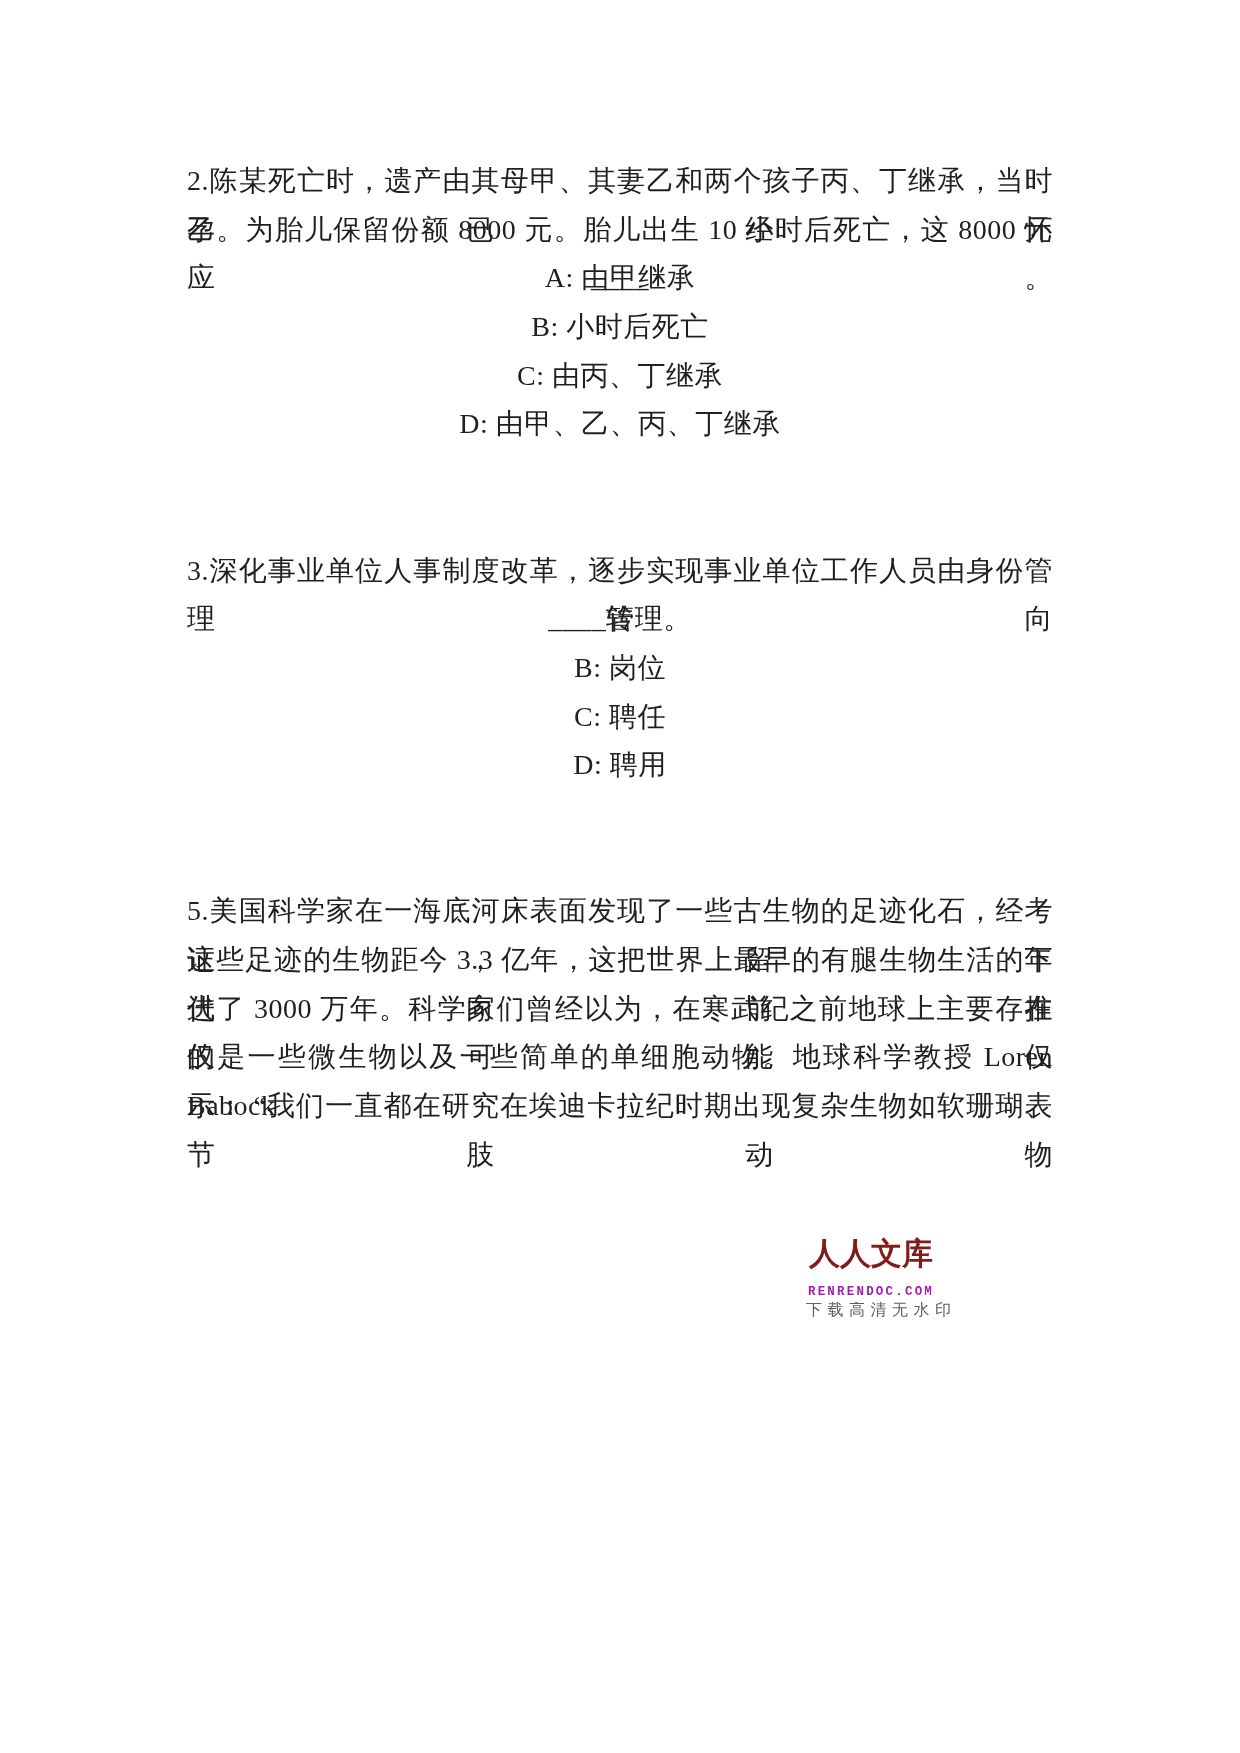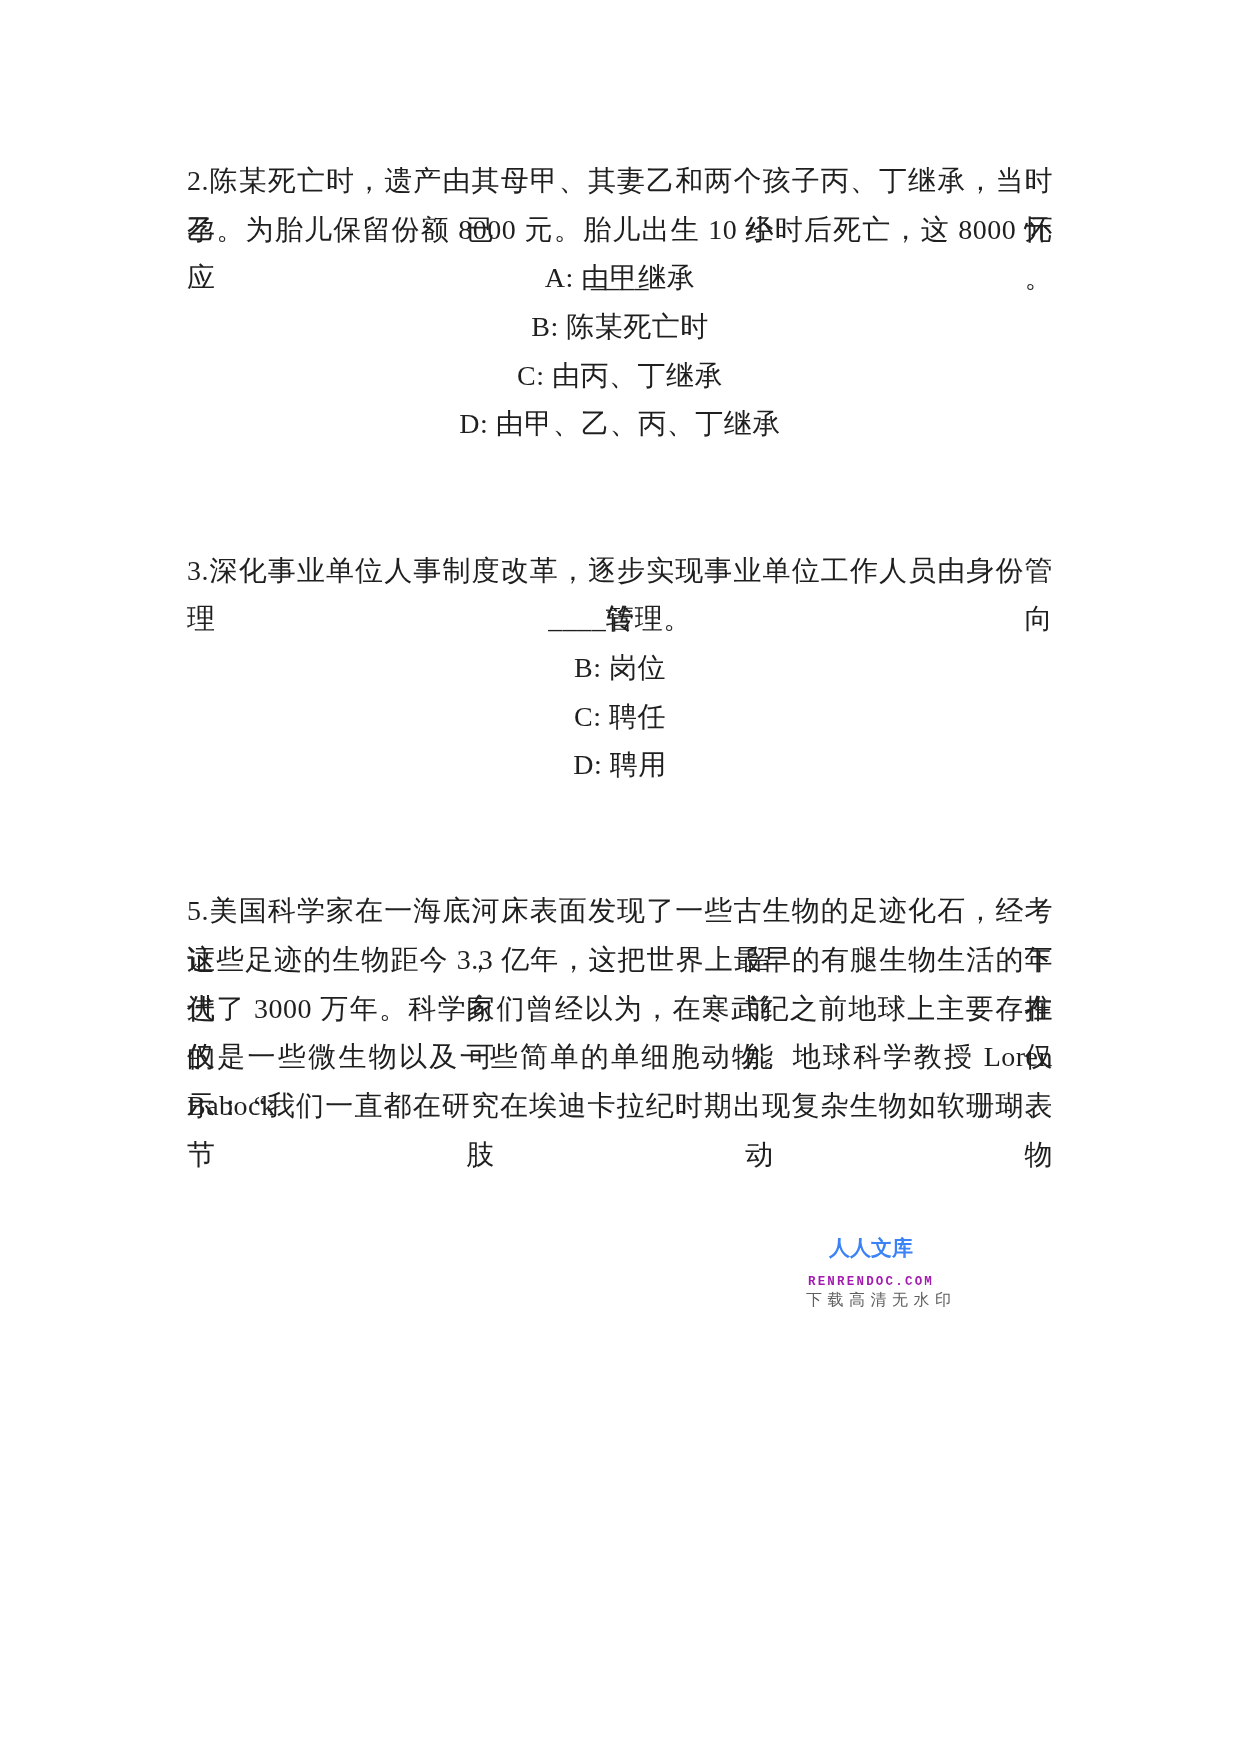--- a/index.html
+++ b/index.html
@@ -40,24 +40,24 @@
   }
   .watermark {
     position: absolute;
     left: 806px;
     top: 1238px;
     width: 130px;
     text-align: center;
     line-height: 1;
   }
   .wm-title {
-    font-family: Liberation Serif, serif;
-    font-size: 21px;
+    font-family: Liberation Sans, sans-serif;
+    font-size: 31px;
     font-weight: bold;
-    color: #3b82f6;
+    color: #7f1d1d;
     letter-spacing: 0px;
     white-space: nowrap;
   }
   .wm-domain {
     margin-top: 17px;
     font-family: Liberation Mono, monospace;
     font-size: 12.5px;
     font-weight: bold;
     color: #a21caf;
     letter-spacing: 2.2px;
@@ -76,21 +76,21 @@
 <body>
 
 <div class="doc">
 
   <div class="content">
 
     <section class="qblock">
       <p class="line stretch">2.陈某死亡时，遗产由其母甲、其妻乙和两个孩子丙、丁继承，当时乙已经怀</p>
       <p class="line stretch">孕。为胎儿保留份额 8000 元。胎儿出生 10 小时后死亡，这 8000 元应____。</p>
       <p class="line">A: 由甲继承</p>
-      <p class="line">B: 陈某死亡时</p>
+      <p class="line">B: 小时后死亡</p>
       <p class="line">C: 由丙、丁继承</p>
       <p class="line">D: 由甲、乙、丙、丁继承</p>
     </section>
 
     <section class="qblock">
       <p class="line stretch">3.深化事业单位人事制度改革，逐步实现事业单位工作人员由身份管理转向</p>
       <p class="line">____管理。</p>
       <p class="line">B: 岗位</p>
       <p class="line">C: 聘任</p>
       <p class="line">D: 聘用</p>

